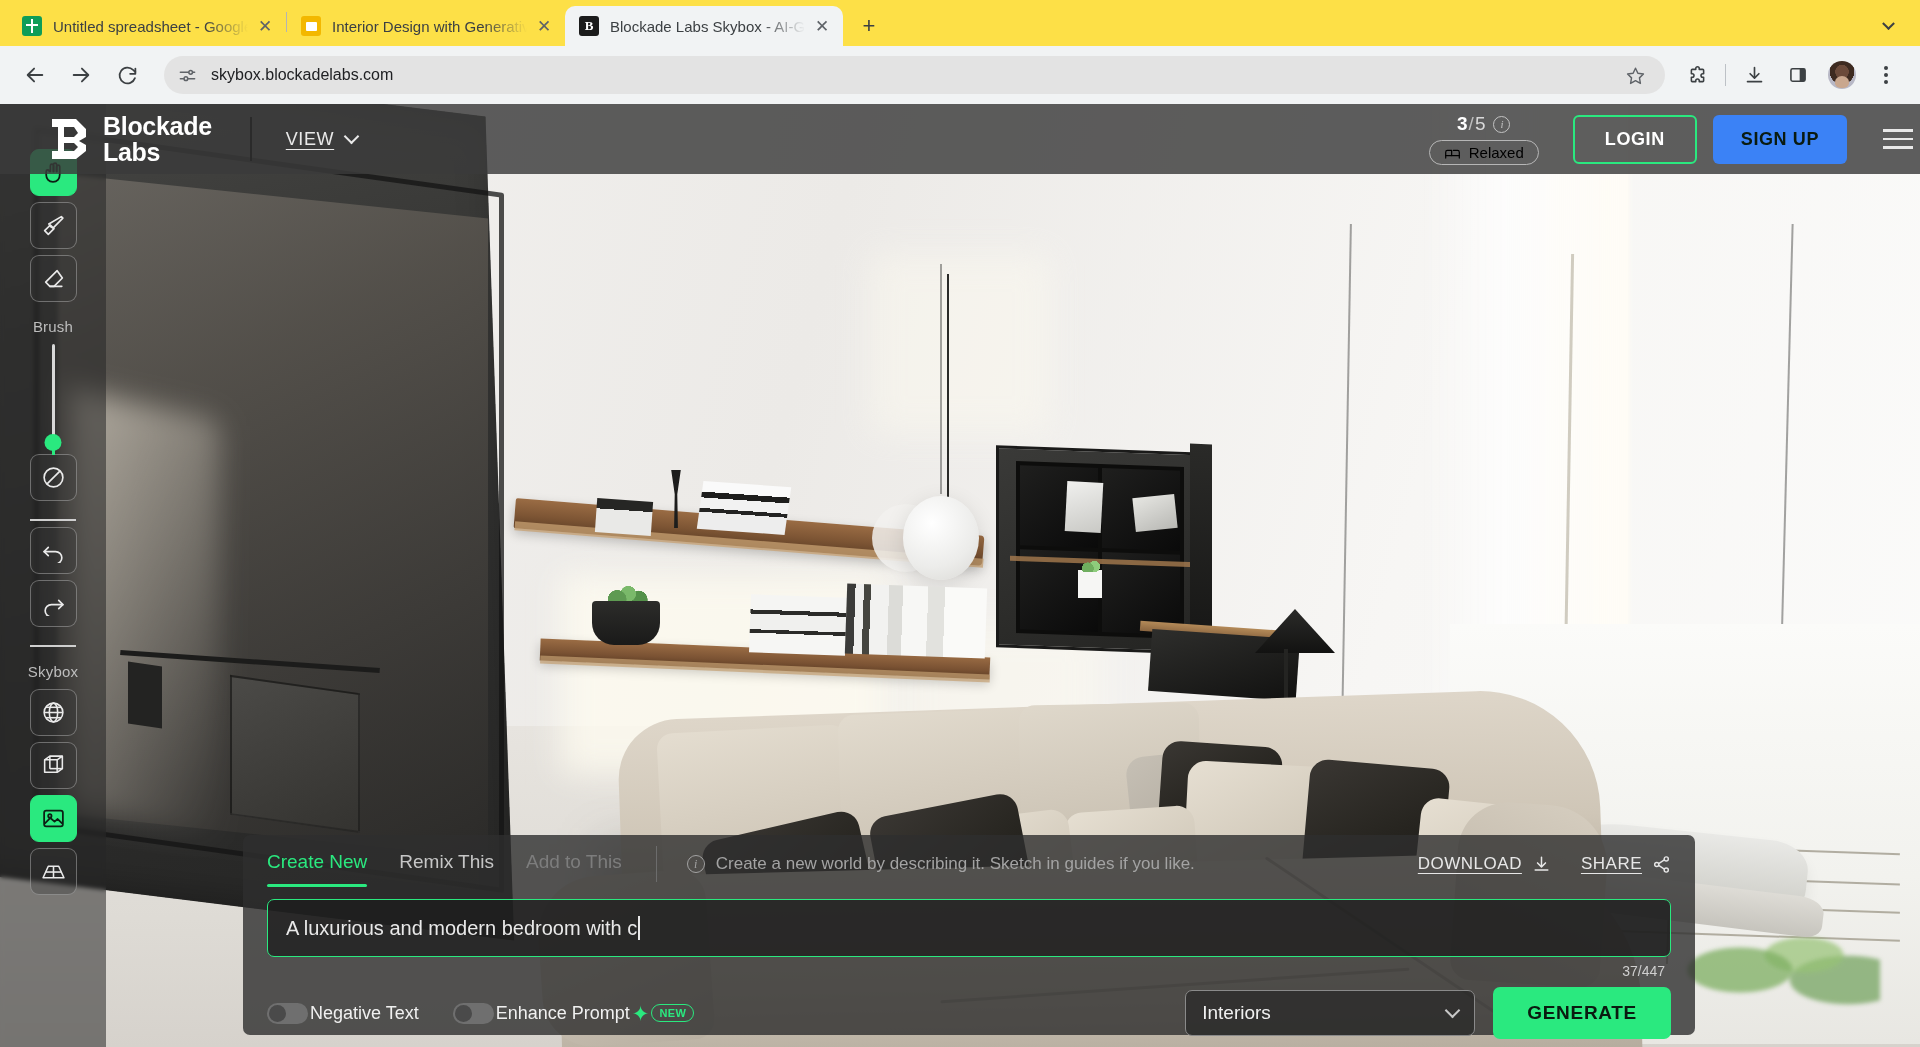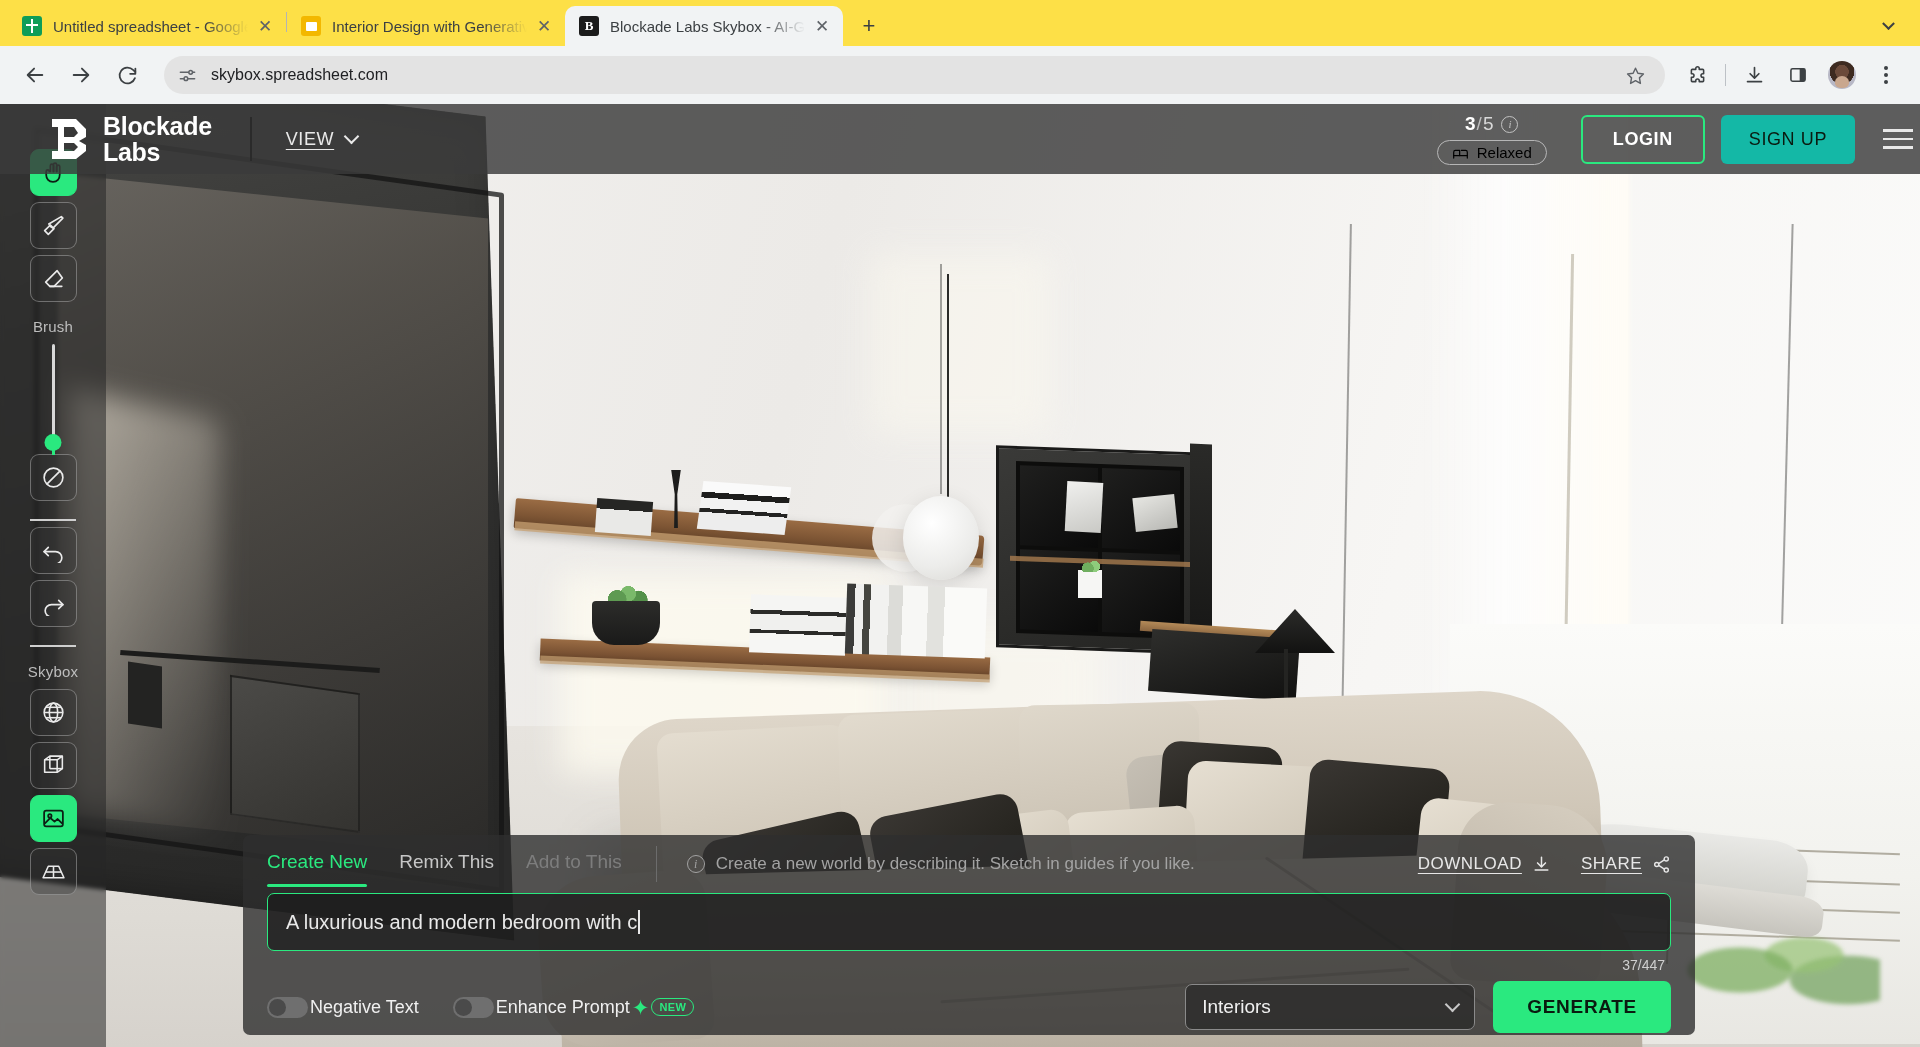--- a/index.html
+++ b/index.html
@@ -474,23 +474,23 @@
     margin-top: 5px; border: 1.4px solid #b6b6b6; border-radius: 14px;
     padding: 3px 14px; font-size: 15px; color: #000000;
     display: flex; align-items: center; gap: 8px;
   }
   .btn-login {
     border: 2px solid #2ae97f; color: #fff; background: transparent;
     border-radius: 6px; padding: 12px 30px; font-size: 18px; font-weight: 700;
     letter-spacing: .6px; margin-right: 16px;
   }
   .btn-signup {
-    border: none; background: #14b8a6; color: #0a1b10;
-    border-radius: 6px; padding: 14px 28px; font-size: 18px; font-weight: 400;
-    letter-spacing: .6px; margin-right: 28px;
+    border: none; background: #3b82f6; color: #0a1b10;
+    border-radius: 6px; padding: 14px 28px; font-size: 18px; font-weight: 700;
+    letter-spacing: .6px; margin-right: 36px;
   }
   .hamburger { display: flex; flex-direction: column; gap: 6px; }
   .hamburger i { width: 30px; height: 2.6px; background: #e8e8e8; display: block; }
 
   
   .panel {
     position: absolute; left: 243px; bottom: 12px; width: 1452px; height: 200px;
     background: rgba(46,46,46,.80);
     border-radius: 7px;
     padding: 0 24px;
@@ -519,21 +519,21 @@
     display: flex; align-items: center; justify-content: center;
     font-size: 12px; font-family: "Liberation Serif", serif; font-style: italic;
   }
   .panel-actions { margin-left: auto; display: flex; align-items: center; gap: 30px; }
   .act {
     display: flex; align-items: center; gap: 10px;
     color: #e7e7e7; font-size: 17px; letter-spacing: .5px; justify-content: flex-end;
   }
   .act span.lbl { text-decoration: underline; text-underline-offset: 4px; }
 
-  .prompt-wrap { position: relative; }
+  .prompt-wrap { position: relative; margin-top: 6px; }
   .prompt-box {
     width: 100%; height: 58px;
     background: rgba(26,26,26,.72);
     border: 1.6px solid #2ae97f;
     border-radius: 7px;
     display: flex; align-items: center; padding: 0 18px;
     color: #e9e9e9; font-size: 20px;
   }
   .caret {
     display: inline-block; width: 1.6px; height: 24px; background: #e9e9e9;
@@ -642,21 +642,21 @@
       <div class="site-ico">
         <svg width="19" height="19" viewBox="0 0 24 24" fill="none" stroke="#5f6368" stroke-width="1.9" stroke-linecap="round">
             <line x1="3" y1="8" x2="13" y2="8"></line>
             <circle cx="16" cy="8" r="2.3"></circle>
             <line x1="19" y1="8" x2="21" y2="8"></line>
             <line x1="3" y1="16" x2="7" y2="16"></line>
             <circle cx="10" cy="16" r="2.3"></circle>
             <line x1="13" y1="16" x2="21" y2="16"></line>
           </svg>
       </div>
-      <div class="url">skybox.spreadsheet.com</div>
+      <div class="url">skybox.blockadelabs.com</div>
       <div class="star">
         <svg width="19" height="19" viewBox="0 0 24 24" fill="none" stroke="#5f6368" stroke-width="1.8" stroke-linejoin="round">
             <polygon points="12 2.8 15 9.2 22 10.1 17 15 18.2 22 12 18.6 5.8 22 7 15 2 10.1 9 9.2"></polygon>
           </svg>
       </div>
     </div>
 
     <div class="tb-icon">
       <svg width="21" height="21" viewBox="0 0 24 24" fill="none" stroke="currentColor" stroke-width="1.8" stroke-linejoin="round">
           <path d="M10 4a2 2 0 1 1 4 0v1h4a1 1 0 0 1 1 1v4h-1a2 2 0 1 0 0 4h1v4a1 1 0 0 1-1 1h-4v-1a2 2 0 1 0-4 0v1H6a1 1 0 0 1-1-1v-4h1a2 2 0 1 0 0-4H5V6a1 1 0 0 1 1-1h4z"></path>

